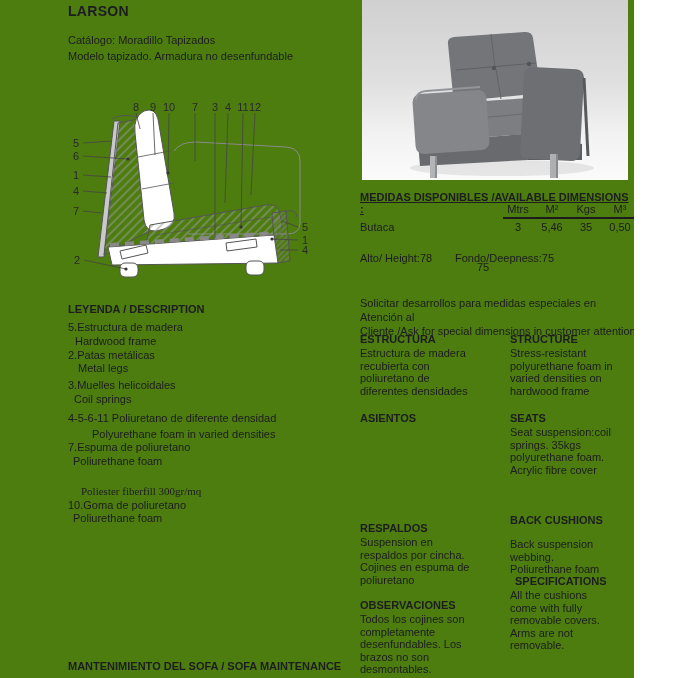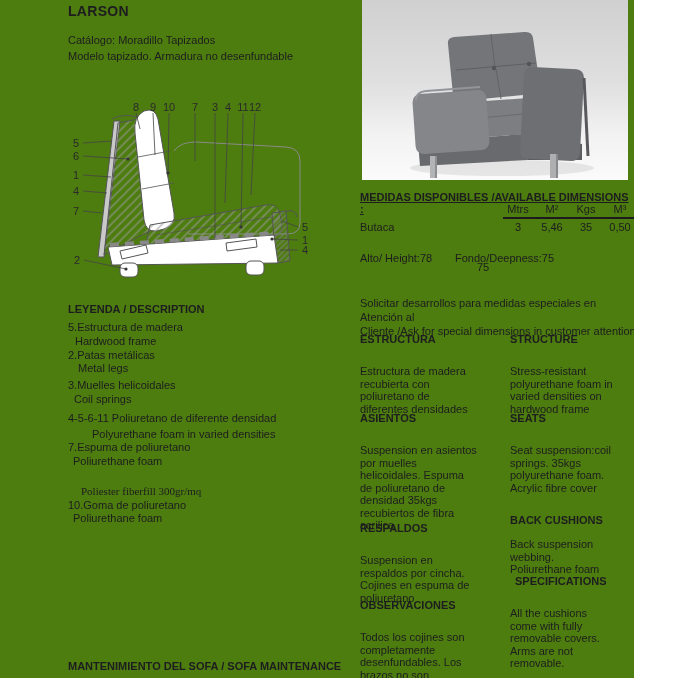--- a/index.html
+++ b/index.html
@@ -27,21 +27,21 @@
   .dim-cols{left:503px;top:203px;width:132px;display:flex;justify-content:space-between;}
   .dim-cols span{display:inline-block;width:30px;text-align:center;font-size:11px;}
   .dim-rule{left:503px;top:217px;width:150px;border-top:2px solid #1c1c1e;height:0;}
   .dim-vals{left:503px;top:221px;width:132px;display:flex;justify-content:space-between;}
   .dim-vals span{display:inline-block;width:30px;text-align:center;font-size:11px;}
   
   .leg-es{left:68px;font-size:11px;}
   .leg-en{left:68px;font-size:11px;}
   
   .sec-title{font-size:11px;font-weight:bold;}
-  .sec-body{font-size:11px;line-height:12.5px;margin-top:20px;}
+  .sec-body{font-size:11px;line-height:12.5px;margin-top:2px;}
   .col-es{left:360px;width:140px;}
   .col-en{left:510px;width:150px;}
   svg text{font-family:"Liberation Sans","DejaVu Sans",sans-serif;}
 </style>
 </head>
 <body>
 
 <div id="page">
 
   <div class="abs right-border"></div>
@@ -208,27 +208,20 @@
   <div class="abs col-en" style="top:333px;">
     <div class="sec-title">STRUCTURE</div>
     <div class="sec-body pre">Stress-resistant
 polyurethane foam in
 varied densities on
 hardwood frame</div>
   </div>
 
   <div class="abs col-es" style="top:412px;">
     <div class="sec-title">ASIENTOS</div>
-    <div class="sec-body pre">Suspension en asientos
-por muelles
-helicoidales. Espuma
-de poliuretano de
-densidad 35kgs
-recubiertos de fibra
-acrilica</div>
   </div>
   <div class="abs col-en" style="top:412px;">
     <div class="sec-title">SEATS</div>
     <div class="sec-body pre">Seat suspension:coil
 springs. 35kgs
 polyurethane foam.
 Acrylic fibre cover</div>
   </div>
 
   <div class="abs col-es" style="top:522px;">

